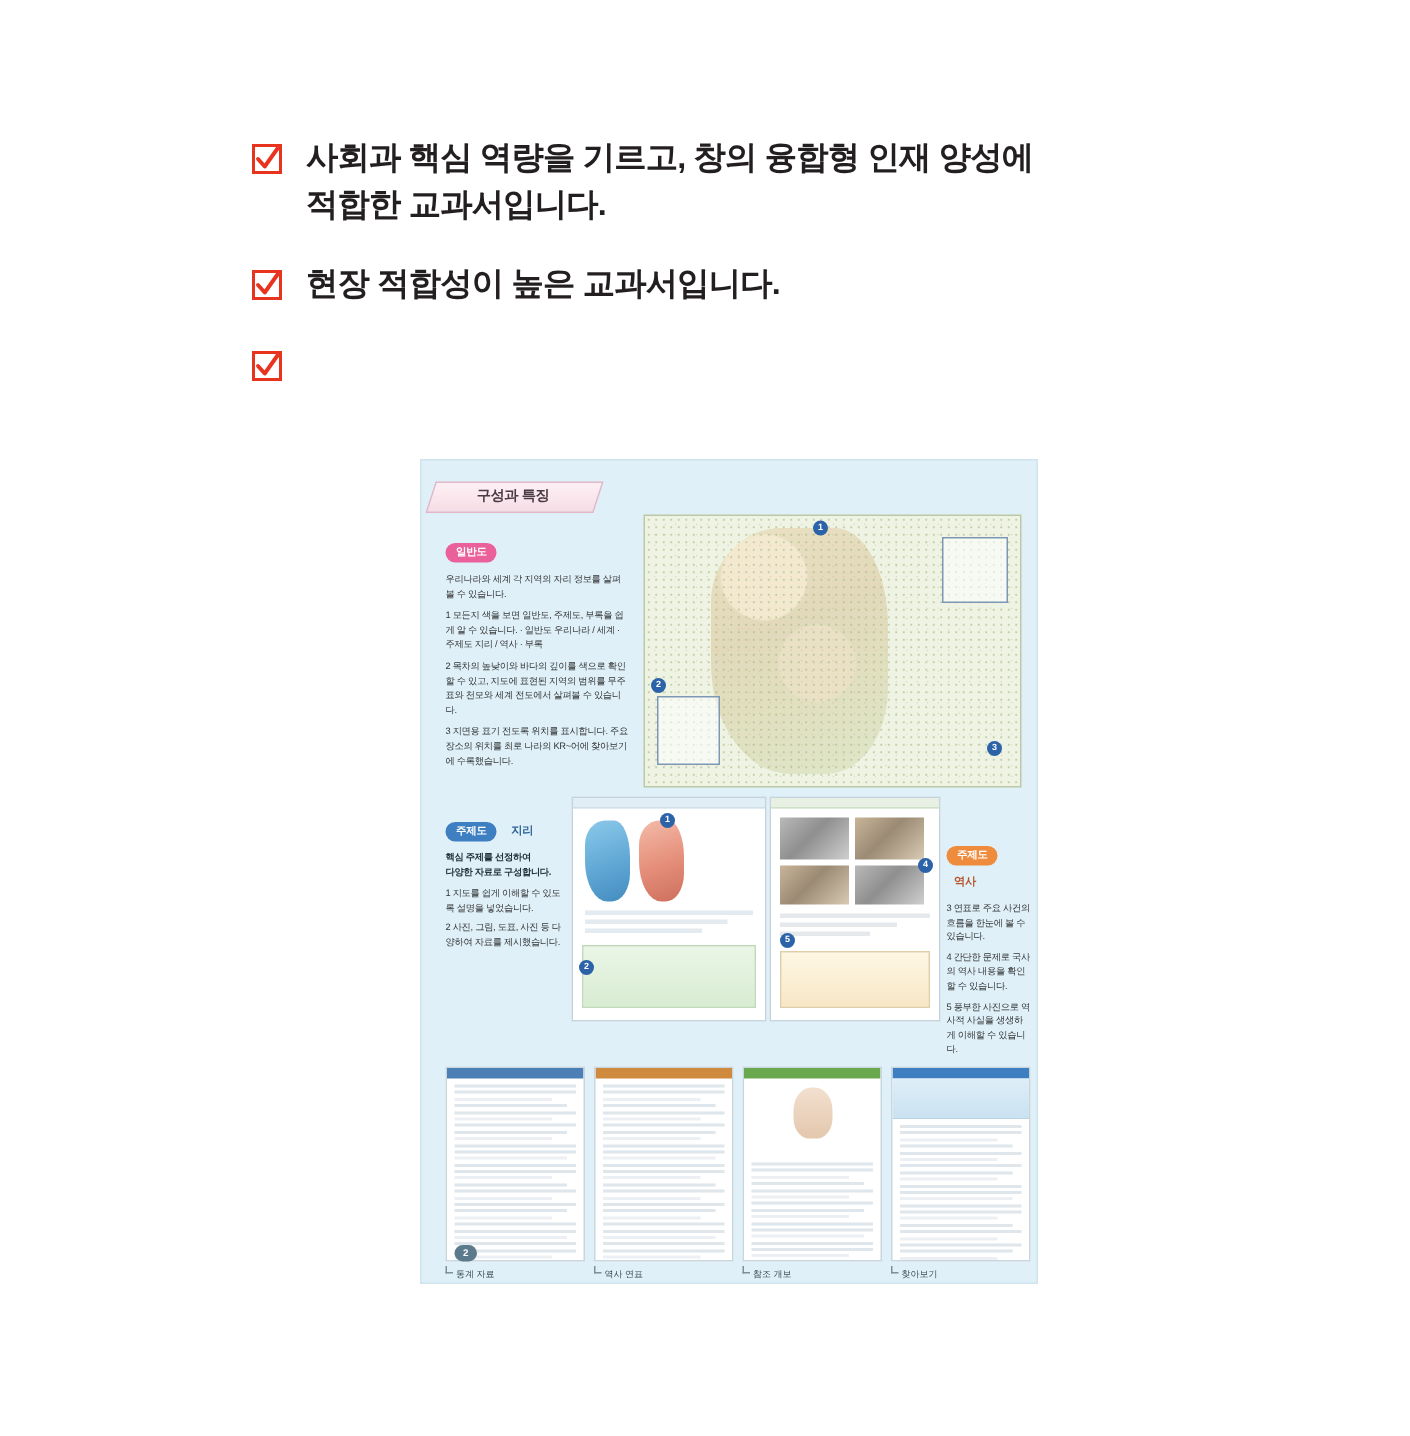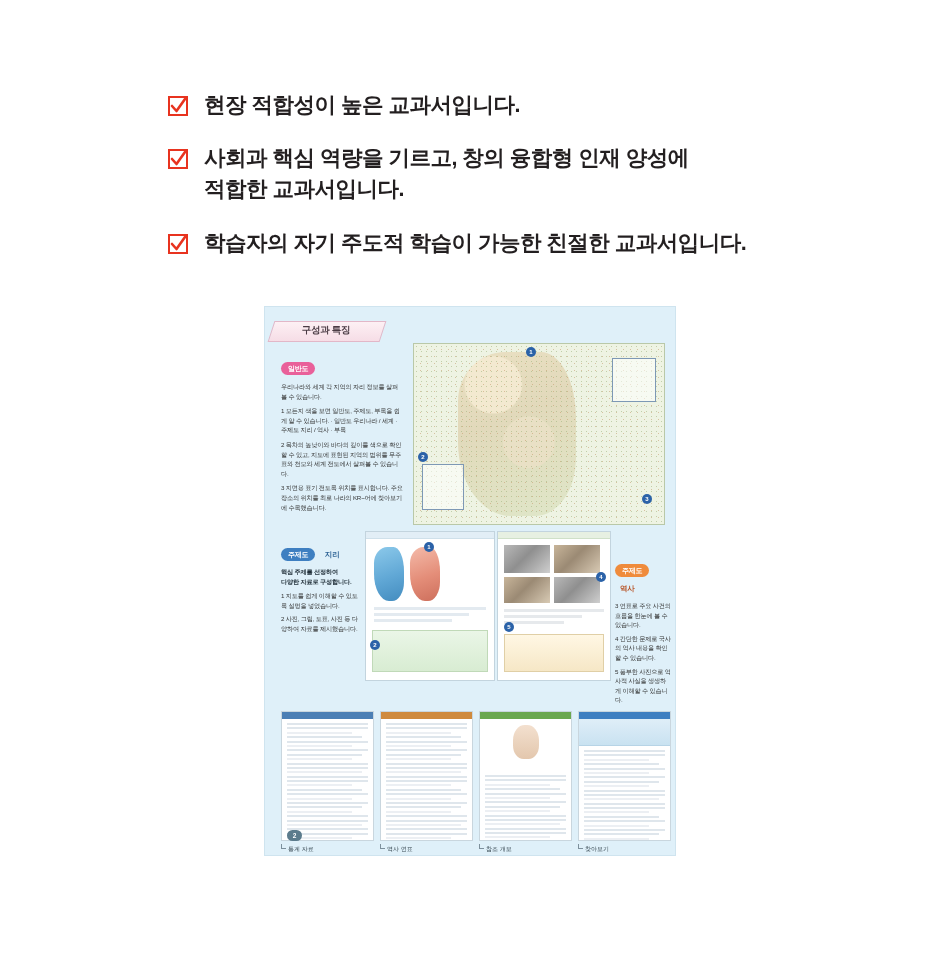--- a/index.html
+++ b/index.html
@@ -41,21 +41,21 @@
     font-weight: bold;
     color: #231f20;
     line-height: 1.45;
     letter-spacing: -0.5px;
     white-space: pre-line;
   }
 
   
   .page-panel {
     position: absolute;
-    left: 264px;
+    left: 280px;
     top: 306px;
     width: 412px;
     height: 550px;
     background: #dff0f9;
     border: 1px solid #cfe4ef;
     box-sizing: border-box;
   }
   .panel-inner {
     position: absolute;
     inset: 0;
@@ -320,42 +320,41 @@
 
 <div class="bullet-list">
 
   <div class="bullet-row">
     <span class="check-icon">
       <svg width="20" height="20" viewBox="0 0 20 20">
         <rect x="1" y="1" width="18" height="18" fill="none" stroke="#e8331f" stroke-width="2"></rect>
         <path d="M4 10 L8.5 15 L17 3" fill="none" stroke="#e8331f" stroke-width="2.6" stroke-linecap="round" stroke-linejoin="round"></path>
       </svg>
     </span>
-    <span class="bullet-text">현장 적합성이 높은 교과서입니다.</span>
+    <span class="bullet-text">사회과 핵심 역량을 기르고, 창의 융합형 인재 양성에
+적합한 교과서입니다.</span>
   </div>
 
   <div class="bullet-row">
     <span class="check-icon">
       <svg width="20" height="20" viewBox="0 0 20 20">
         <rect x="1" y="1" width="18" height="18" fill="none" stroke="#e8331f" stroke-width="2"></rect>
         <path d="M4 10 L8.5 15 L17 3" fill="none" stroke="#e8331f" stroke-width="2.6" stroke-linecap="round" stroke-linejoin="round"></path>
       </svg>
     </span>
-    <span class="bullet-text">사회과 핵심 역량을 기르고, 창의 융합형 인재 양성에
-적합한 교과서입니다.</span>
+    <span class="bullet-text">현장 적합성이 높은 교과서입니다.</span>
   </div>
 
   <div class="bullet-row">
     <span class="check-icon">
       <svg width="20" height="20" viewBox="0 0 20 20">
         <rect x="1" y="1" width="18" height="18" fill="none" stroke="#e8331f" stroke-width="2"></rect>
         <path d="M4 10 L8.5 15 L17 3" fill="none" stroke="#e8331f" stroke-width="2.6" stroke-linecap="round" stroke-linejoin="round"></path>
       </svg>
     </span>
-    <span class="bullet-text">학습자의 자기 주도적 학습이 가능한 친절한 교과서입니다.</span>
   </div>
 
 </div>
 
 <div class="page-panel">
   <div class="panel-inner">
 
     <div class="ribbon">
       <div class="rb-bg"></div>
       <div class="rb-text">구성과 특징</div>

